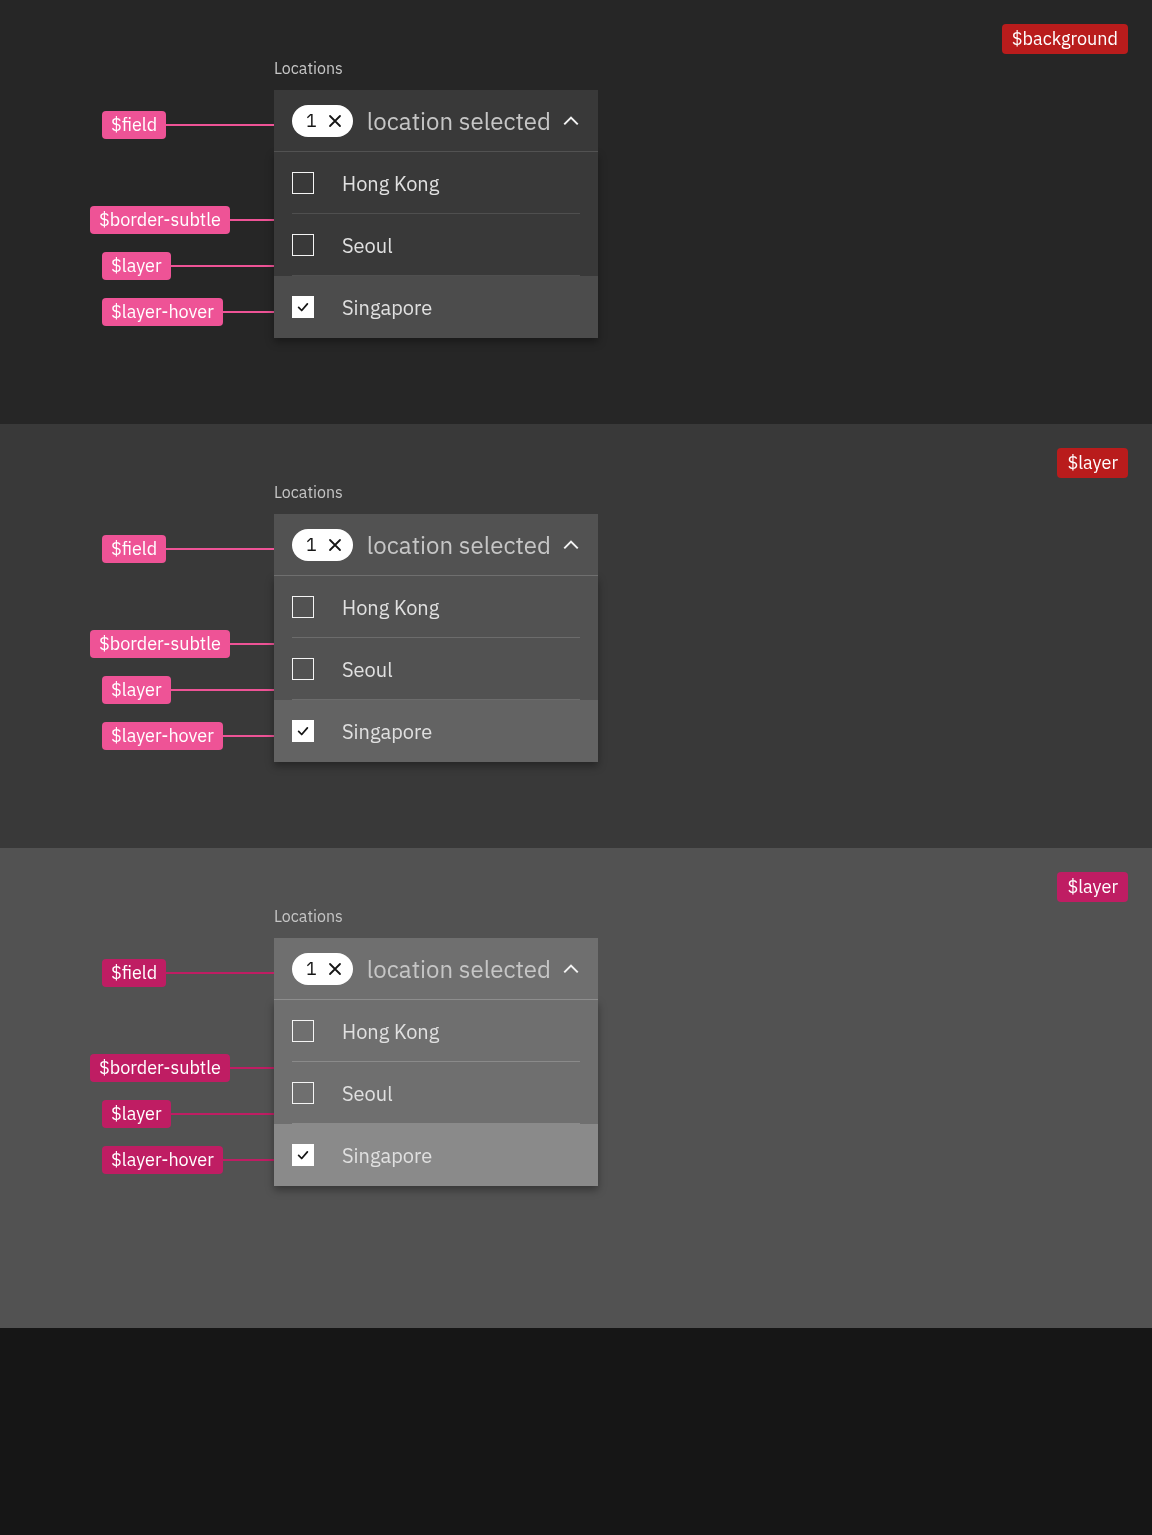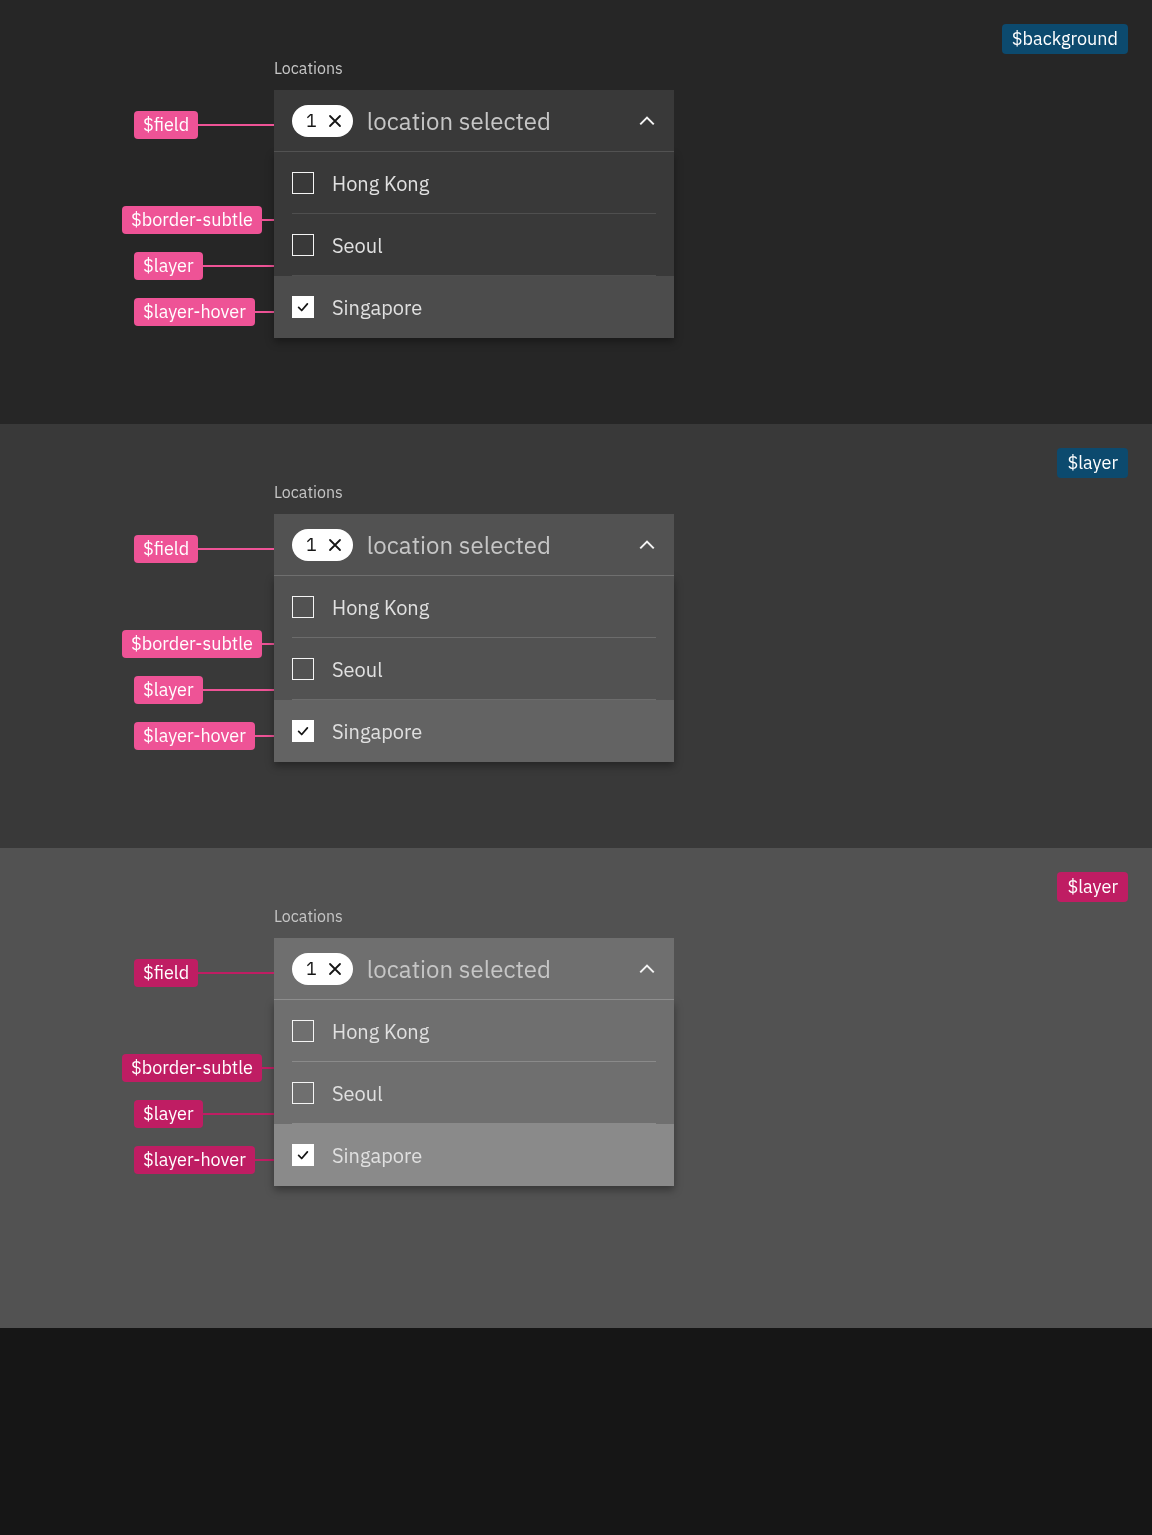--- a/index.html
+++ b/index.html
@@ -10,32 +10,32 @@
     color: #f4f4f4;
   }
   .stage {
     position: relative;
     width: 1152px;
   }
   .corner-tag {
     position: absolute;
     top: 24px;
     right: 24px;
-    background: #0c4a6e;
+    background: #b91c1c;
     color: #fff;
     font-size: 18px;
     line-height: 1;
     padding: 6px 10px;
     border-radius: 4px;
     font-weight: 400;
   }
   .dropdown-wrap {
     position: absolute;
     left: 274px;
-    width: 400px;
+    width: 324px;
   }
   .dd-label {
     color: #c6c6c6;
     font-size: 16px;
     margin-bottom: 12px;
     display: block;
   }
   .dd-field {
     height: 62px;
     display: flex;
@@ -83,29 +83,28 @@
     display: inline-flex;
     align-items: center;
     justify-content: center;
     flex-shrink: 0;
   }
   .checkbox.checked {
     background: #fff;
     border-color: #fff;
   }
   .checkbox.checked svg path { stroke: #161616; }
-  .menu-item-label { font-size: 20px; color: #e0e0e0; }
+  .menu-item-label { font-size: 20px; color: #e0e0e0; margin-left: 10px; }
 
   
   .anno {
     position: absolute;
     display: flex;
     align-items: center;
     height: 28px;
-    margin-left: 32px;
   }
   .anno-tag {
     background: #ee5396;
     color: #fff;
     font-size: 18px;
     line-height: 1;
     padding: 5px 9px;
     border-radius: 4px;
     white-space: nowrap;
   }

